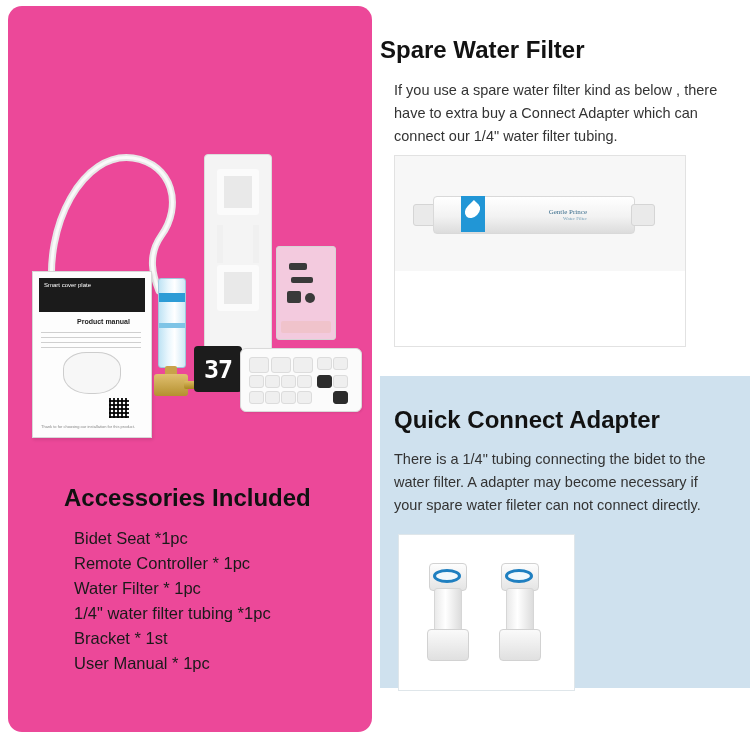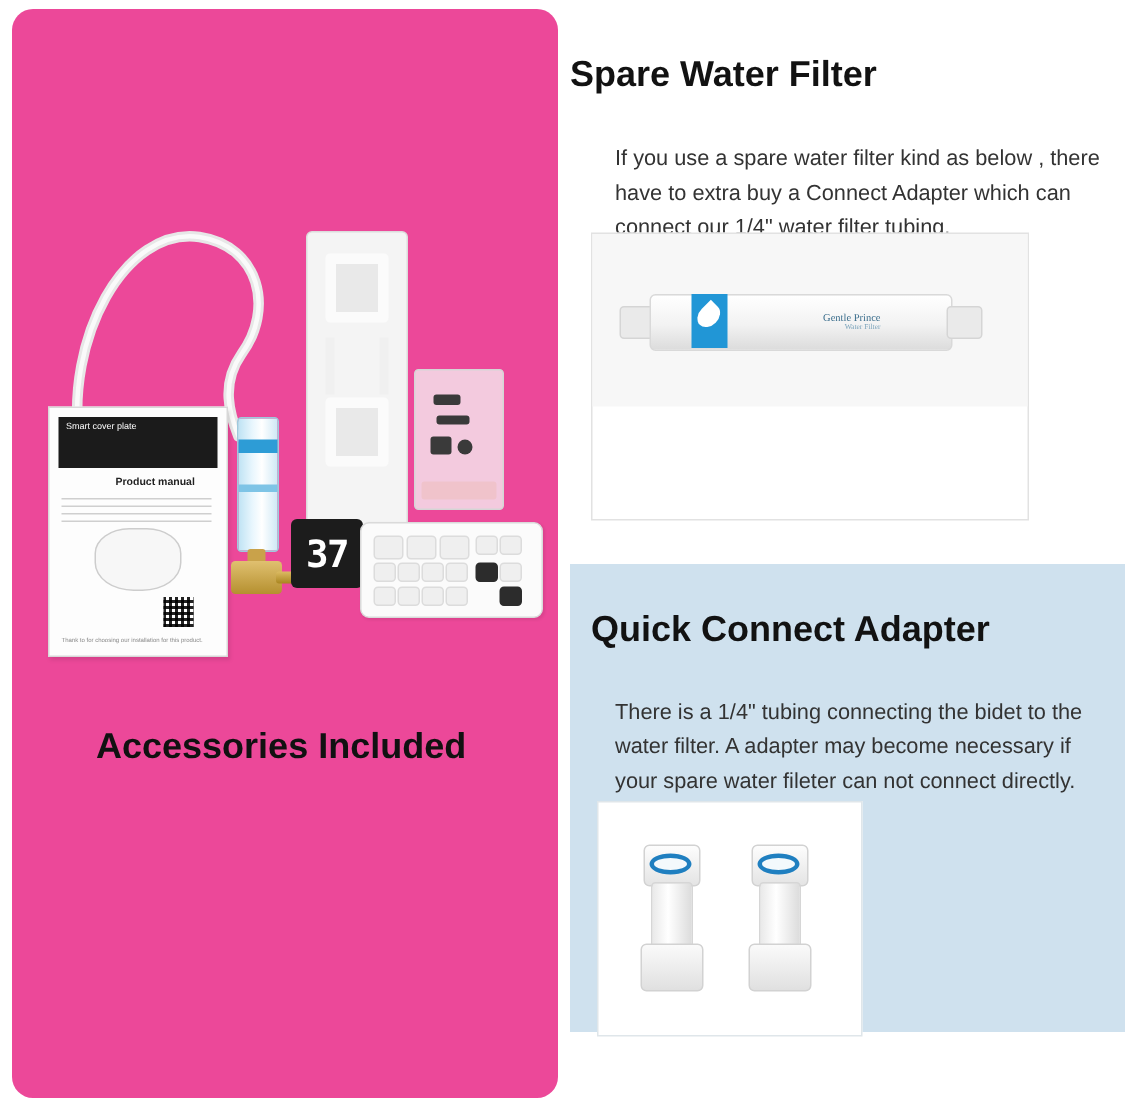--- a/index.html
+++ b/index.html
@@ -329,21 +329,21 @@
     height: 312px;
     background: #cfe1ee;
   }
   .sec-title {
     margin: 0;
     font-size: 24px;
     font-weight: bold;
     color: #121212;
   }
   .sec-body {
-    margin: 16px;
+    margin: 0;
     font-size: 14.5px;
     line-height: 23px;
     color: #333333;
   }
   .t1 { position: absolute; left: 0; top: 36px; }
   .p1 { position: absolute; left: 14px; top: 79px; width: 330px; }
 
   .filter-photo {
     position: absolute;
     left: 14px;
@@ -560,20 +560,28 @@
         <div class="btn sm" style="left:8px;top:42px;"></div>
         <div class="btn sm" style="left:24px;top:42px;"></div>
         <div class="btn sm" style="left:40px;top:42px;"></div>
         <div class="btn sm" style="left:56px;top:42px;"></div>
         <div class="btn sm dark" style="left:92px;top:42px;"></div>
       </div>
     </div>
 
     <div class="accessories">
       <h2>Accessories Included</h2>
+      <ul>
+        <li>Bidet Seat *1pc</li>
+        <li>Remote Controller * 1pc</li>
+        <li>Water Filter * 1pc</li>
+        <li>1/4" water filter tubing *1pc</li>
+        <li>Bracket * 1st</li>
+        <li>User Manual * 1pc</li>
+      </ul>
     </div>
   </div>
 
   <div class="right-col">
 
     <div class="sec-top">
       <h1 class="sec-title t1">Spare Water Filter</h1>
       <p class="sec-body p1">If you use a spare water filter kind as below , there have to extra buy a Connect Adapter which can connect our 1/4" water filter tubing.</p>
 
       <div class="filter-photo">

